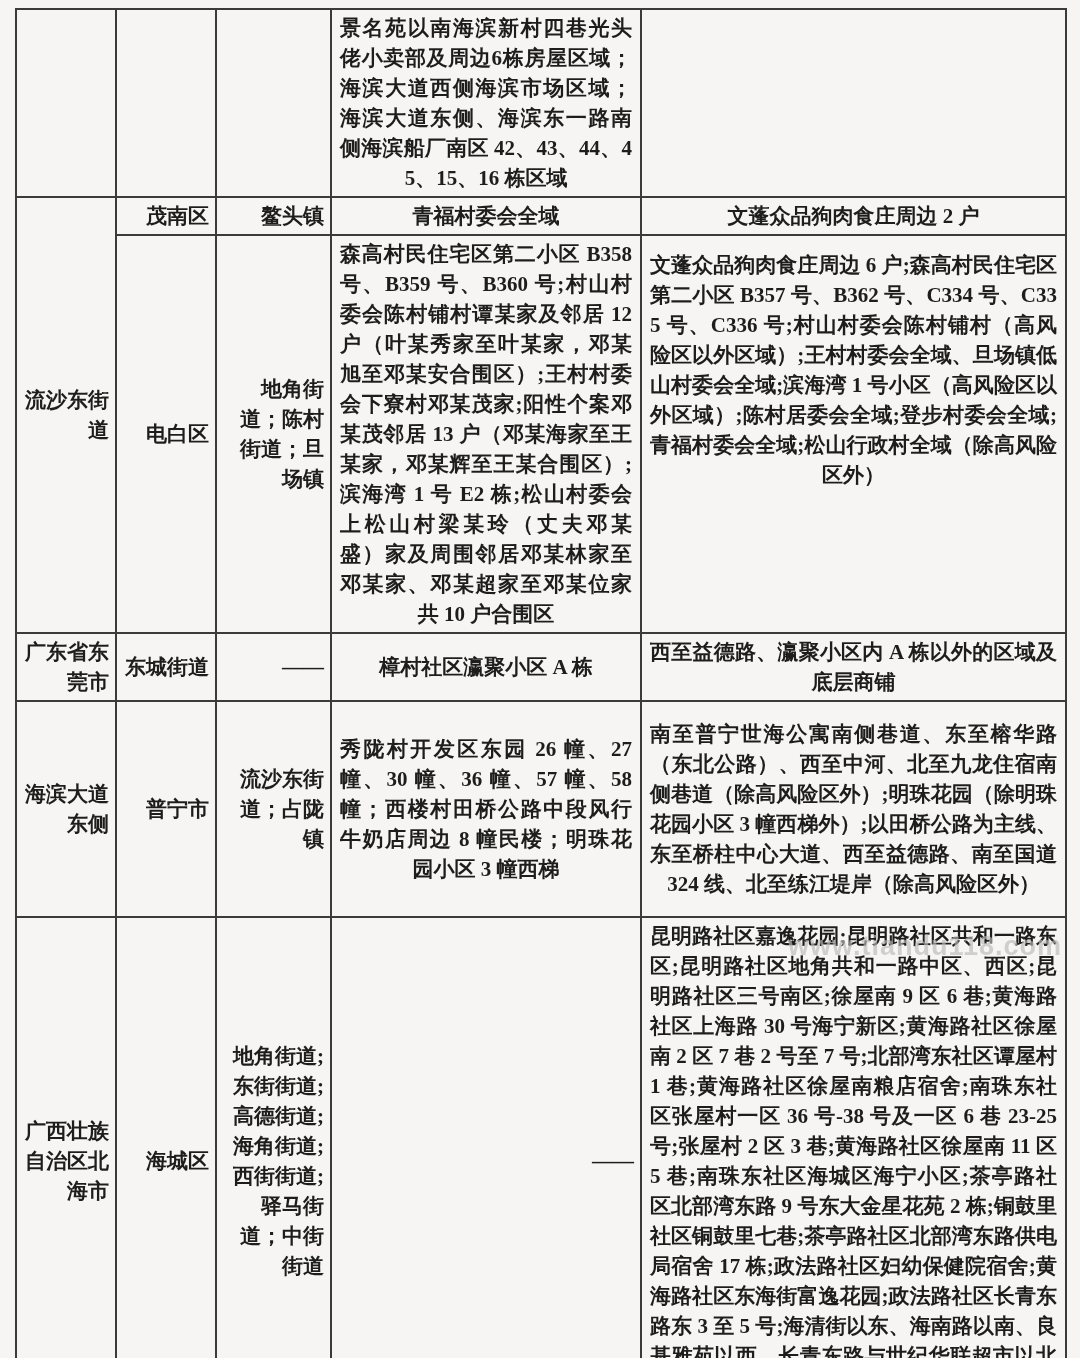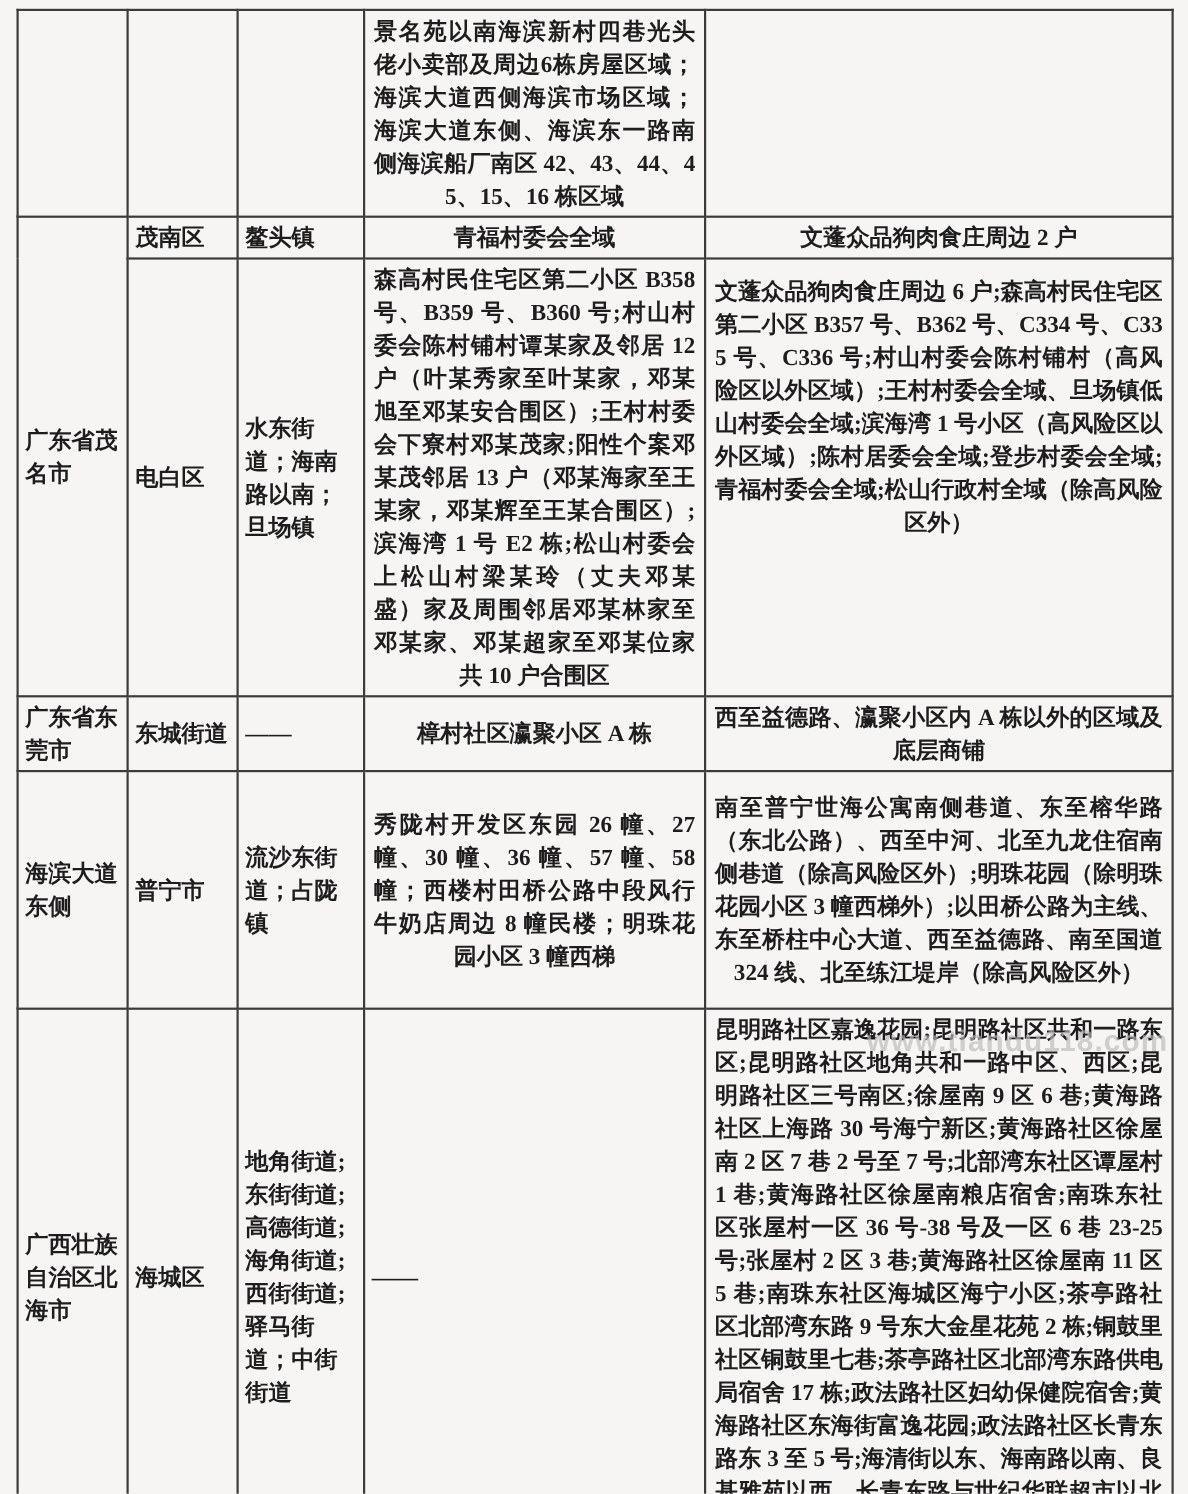--- a/index.html
+++ b/index.html
@@ -29,21 +29,21 @@
     border: 2px solid #3b3b3b;
     font-size: 21px;
     line-height: 30px;
     font-weight: bold;
     vertical-align: middle;
     padding: 3px 6px;
     word-break: break-all;
     overflow: hidden;
   }
   td.c-center {
-    text-align: left;
+    text-align: right;
   }
   td.c-long {
     text-align: justify;
     text-align-last: center;
     padding: 3px 8px;
   }
   td.v-top {
     vertical-align: top;
     padding-top: 14px;
   }
@@ -82,30 +82,30 @@
     <tbody>
         <tr class="r1">
       <td class="c-center"></td>
       <td class="c-center"></td>
       <td class="c-center"></td>
       <td class="c-long">景名苑以南海滨新村四巷光头佬小卖部及周边6栋房屋区域；海滨大道西侧海滨市场区域；海滨大道东侧、海滨东一路南侧海滨船厂南区 42、43、44、45、15、16 栋区域</td>
       <td class="c-long"></td>
     </tr>
 
     <tr class="r2">
-      <td class="c-center" rowspan="2">广东省茂名市</td>
+      <td class="c-center" rowspan="2">流沙东街道</td>
       <td class="c-center">茂南区</td>
       <td class="c-center">鳌头镇</td>
       <td class="c-long">青福村委会全域</td>
       <td class="c-long">文蓬众品狗肉食庄周边 2 户</td>
     </tr>
 
     <tr class="r3">
       <td class="c-center">电白区</td>
-      <td class="c-center">水东街道；海南路以南；旦场镇</td>
+      <td class="c-center">地角街道；陈村街道；旦场镇</td>
       <td class="c-long">森高村民住宅区第二小区 B358 号、B359 号、B360 号;村山村委会陈村铺村谭某家及邻居 12 户（叶某秀家至叶某家，邓某旭至邓某安合围区）;王村村委会下寮村邓某茂家;阳性个案邓某茂邻居 13 户（邓某海家至王某家，邓某辉至王某合围区）;滨海湾 1 号 E2 栋;松山村委会上松山村梁某玲（丈夫邓某盛）家及周围邻居邓某林家至邓某家、邓某超家至邓某位家共 10 户合围区</td>
       <td class="c-long v-top">文蓬众品狗肉食庄周边 6 户;森高村民住宅区第二小区 B357 号、B362 号、C334 号、C335 号、C336 号;村山村委会陈村铺村（高风险区以外区域）;王村村委会全域、旦场镇低山村委会全域;滨海湾 1 号小区（高风险区以外区域）;陈村居委会全域;登步村委会全域;青福村委会全域;松山行政村全域（除高风险区外）</td>
     </tr>
 
     <tr class="r4">
       <td class="c-center">广东省东莞市</td>
       <td class="c-center">东城街道</td>
       <td class="c-center">——</td>
       <td class="c-long">樟村社区瀛聚小区 A 栋</td>
       <td class="c-long">西至益德路、瀛聚小区内 A 栋以外的区域及底层商铺</td>

